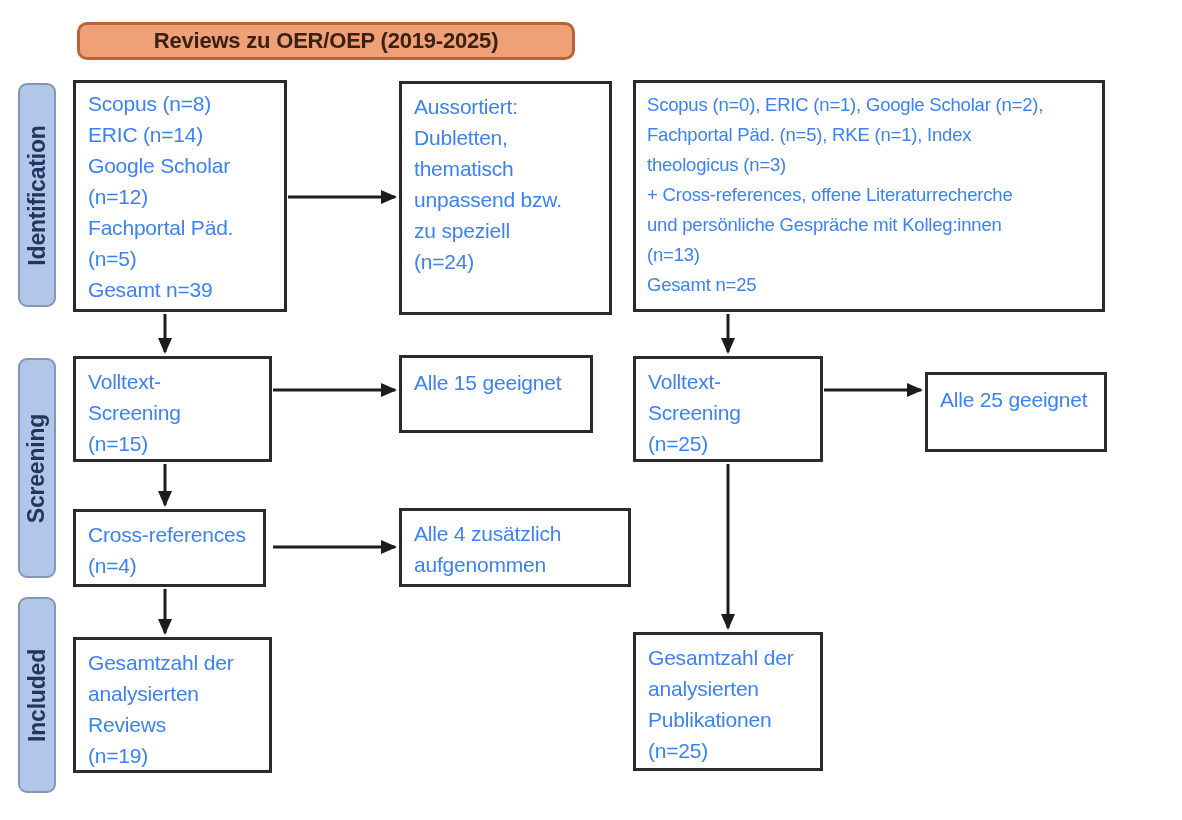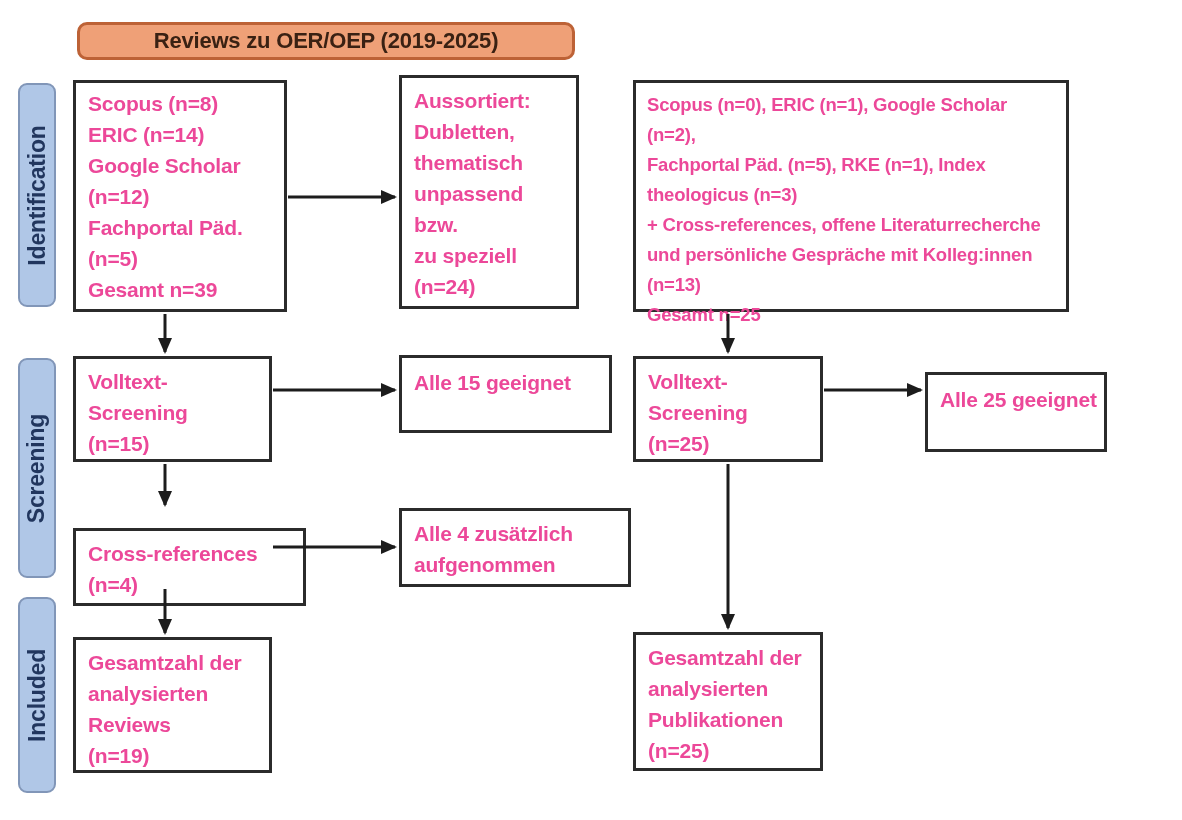--- a/index.html
+++ b/index.html
@@ -25,33 +25,33 @@
     display:flex; align-items:center; justify-content:center;
   }
   .stage-label span { transform:rotate(-90deg); white-space:nowrap; }
   #lbl-identification { left:18px; top:83px;  width:38px; height:224px; }
   #lbl-screening      { left:18px; top:358px; width:38px; height:220px; }
   #lbl-included       { left:18px; top:597px; width:38px; height:196px; }
 
   
   .fbox {
     position:absolute; box-sizing:border-box; background:#ffffff;
-    border:3px solid #2b2b2b; color:#ec4899;
-    font-weight:700; font-size:21px; line-height:31px; letter-spacing:-0.2px;
+    border:3px solid #2b2b2b; color:#3b82f6;
+    font-weight:400; font-size:21px; line-height:31px; letter-spacing:-0.2px;
     white-space:pre-line; padding:5px 6px 4px 12px;
   }
   #box-sources-reviews  { left:73px;  top:80px;  width:214px; height:232px; }
-  #box-aussortiert      { left:399px; top:75px;  width:180px; height:234px; padding-top:7px; }
-  #box-sources-relpaed  { left:633px; top:80px;  width:436px; height:232px;
+  #box-aussortiert      { left:399px; top:81px;  width:213px; height:234px; padding-top:7px; }
+  #box-sources-relpaed  { left:633px; top:80px;  width:472px; height:232px;
                           font-size:18.5px; line-height:30px; padding:7px 8px 4px 11px; }
   #box-volltext-reviews { left:73px;  top:356px; width:199px; height:106px; padding-top:7px; }
-  #box-alle15           { left:399px; top:355px; width:213px; height:78px;  padding-top:9px; }
+  #box-alle15           { left:399px; top:355px; width:194px; height:78px;  padding-top:9px; }
   #box-volltext-relpaed { left:633px; top:356px; width:190px; height:106px; padding-top:7px; }
   #box-alle25           { left:925px; top:372px; width:182px; height:80px;  padding-top:9px; }
-  #box-crossref         { left:73px;  top:509px; width:233px; height:78px;  padding-top:7px;margin-top:19px; }
+  #box-crossref         { left:73px;  top:509px; width:193px; height:78px;  padding-top:7px; }
   #box-alle4            { left:399px; top:508px; width:232px; height:79px;  padding-top:7px; }
   #box-included-reviews { left:73px;  top:637px; width:199px; height:136px; padding-top:7px; }
   #box-included-relpaed { left:633px; top:632px; width:190px; height:139px; padding-top:7px; }
 
   
   #arrows { position:absolute; left:0; top:0; pointer-events:none; }
 </style>
 </head>
 <body>
 

